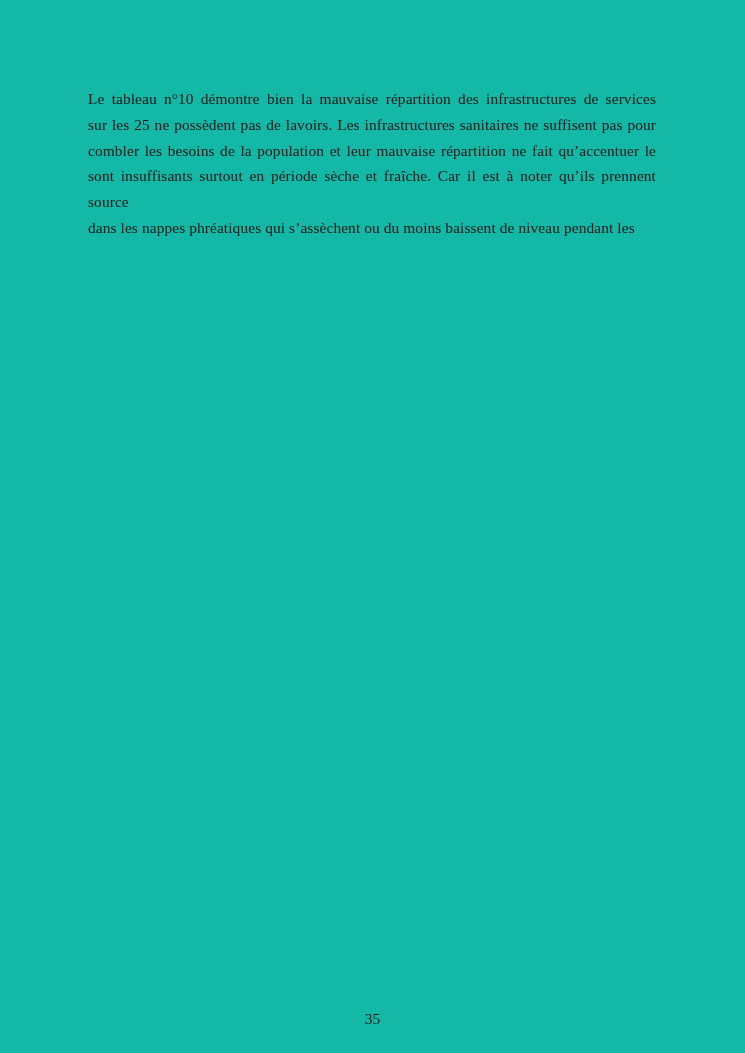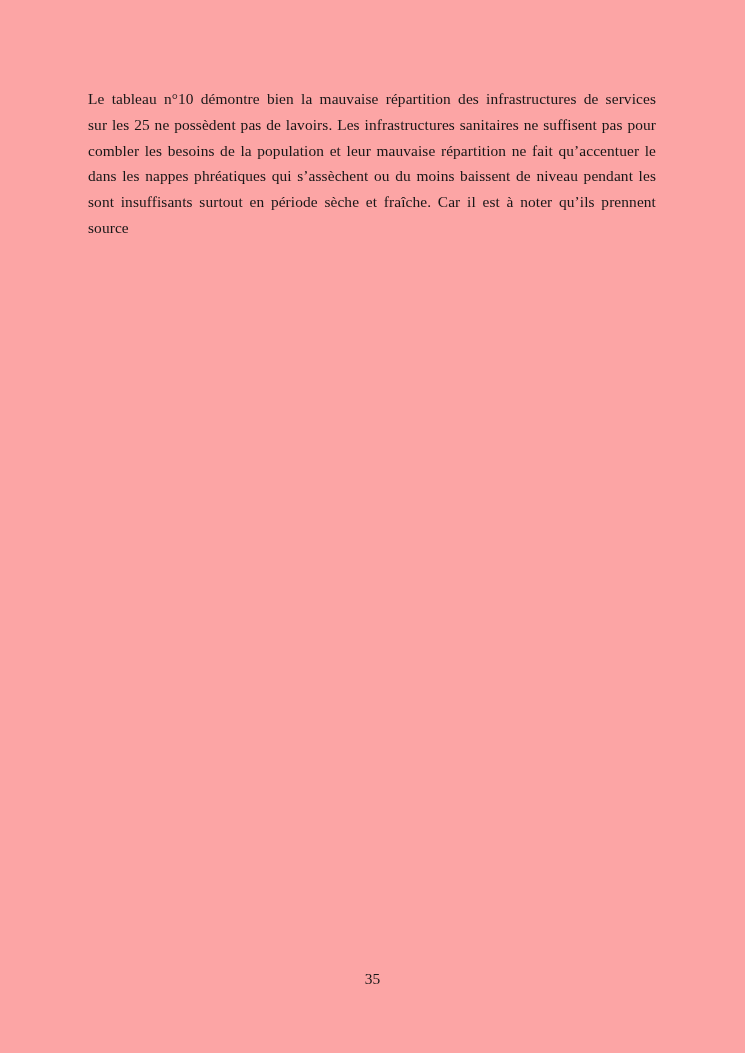--- a/index.html
+++ b/index.html
@@ -11,59 +11,59 @@
     height: 1053px;
     background: #ffffff;
     position: relative;
     font-family: "Liberation Serif", serif;
     color: #161616;
     overflow: hidden;
   }
   .page {
     position: absolute;
     inset: 0;
-    background: #fca5a5;
+    background: #14b8a6;
   }
   .text-block {
     position: absolute;
     left: 88px;
     top: 86px;
     width: 568px;
     font-size: 15.4px;
     line-height: 25.8px;
     letter-spacing: 0.1px;
   }
   .text-block .line {
     text-align: justify;
     text-align-last: justify;
     white-space: normal;
   }
   .text-block .line:last-child {
     text-align-last: left;
   }
   .page-footer {
     position: absolute;
-    top: 968px;
+    top: 1008px;
     left: 0;
     width: 745px;
     text-align: center;
     font-size: 15.4px;
     line-height: 22px;
   }
 </style>
 </head>
 <body>
 
 <div class="page">
 
   <div class="text-block">
       <div class="line">Le tableau n°10 démontre bien la mauvaise répartition des infrastructures de services</div>
       <div class="line">sur les 25  ne possèdent pas de lavoirs. Les infrastructures sanitaires ne suffisent pas pour</div>
       <div class="line">combler les besoins de la population et leur mauvaise répartition ne fait qu’accentuer le</div>
+      <div class="line">sont insuffisants surtout en période sèche et fraîche. Car il est à noter qu’ils prennent source</div>
       <div class="line">dans les nappes phréatiques qui s’assèchent ou du moins baissent de niveau pendant les</div>
-      <div class="line">sont insuffisants surtout en période sèche et fraîche. Car il est à noter qu’ils prennent source</div>
     </div>
 
   <div class="page-footer">
     <span>35</span>
   </div>
 
 </div>
 
 </body></html>

